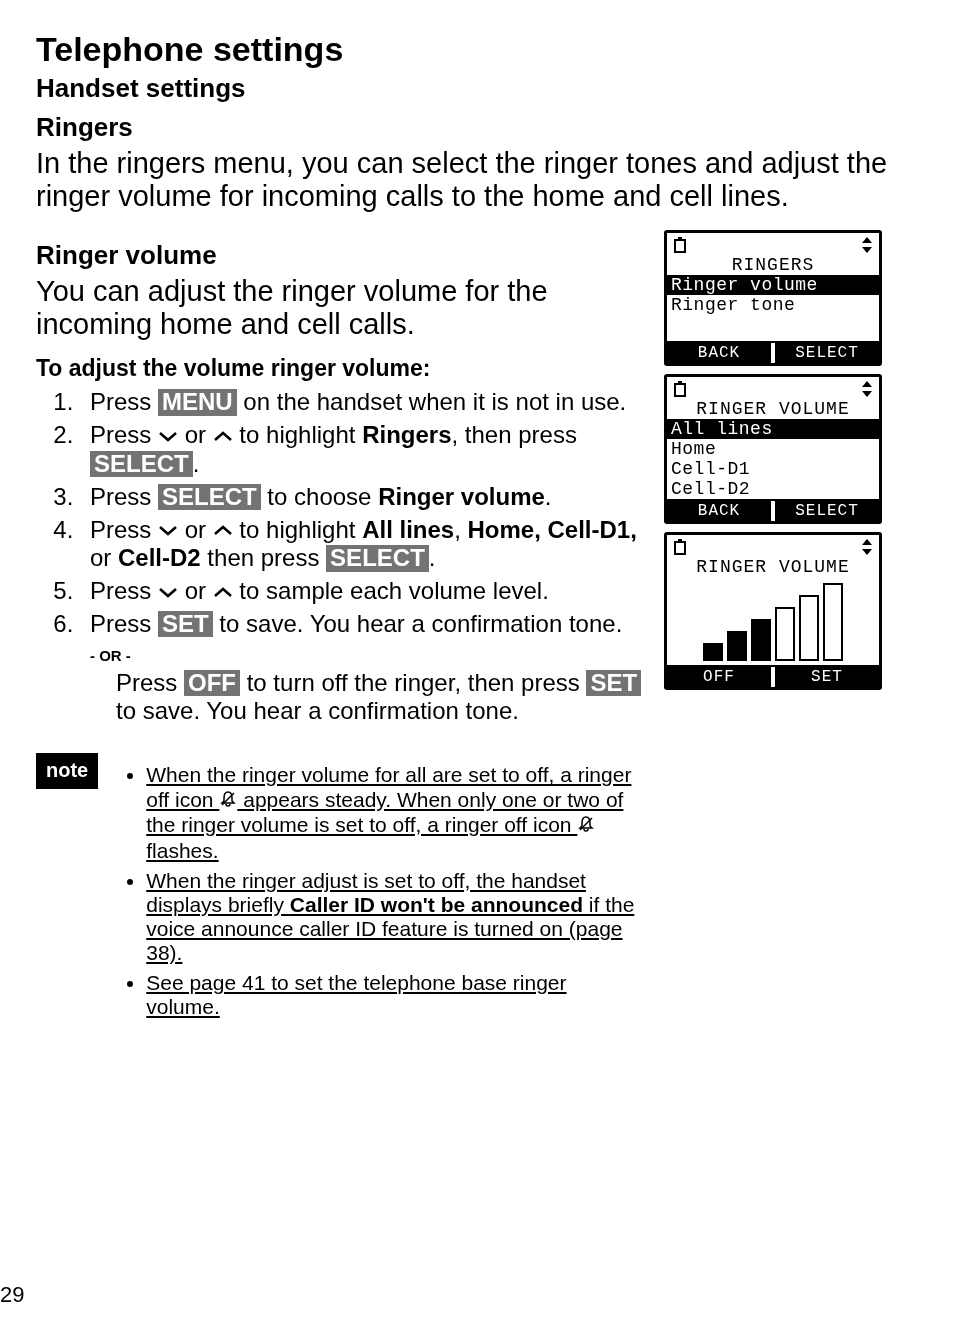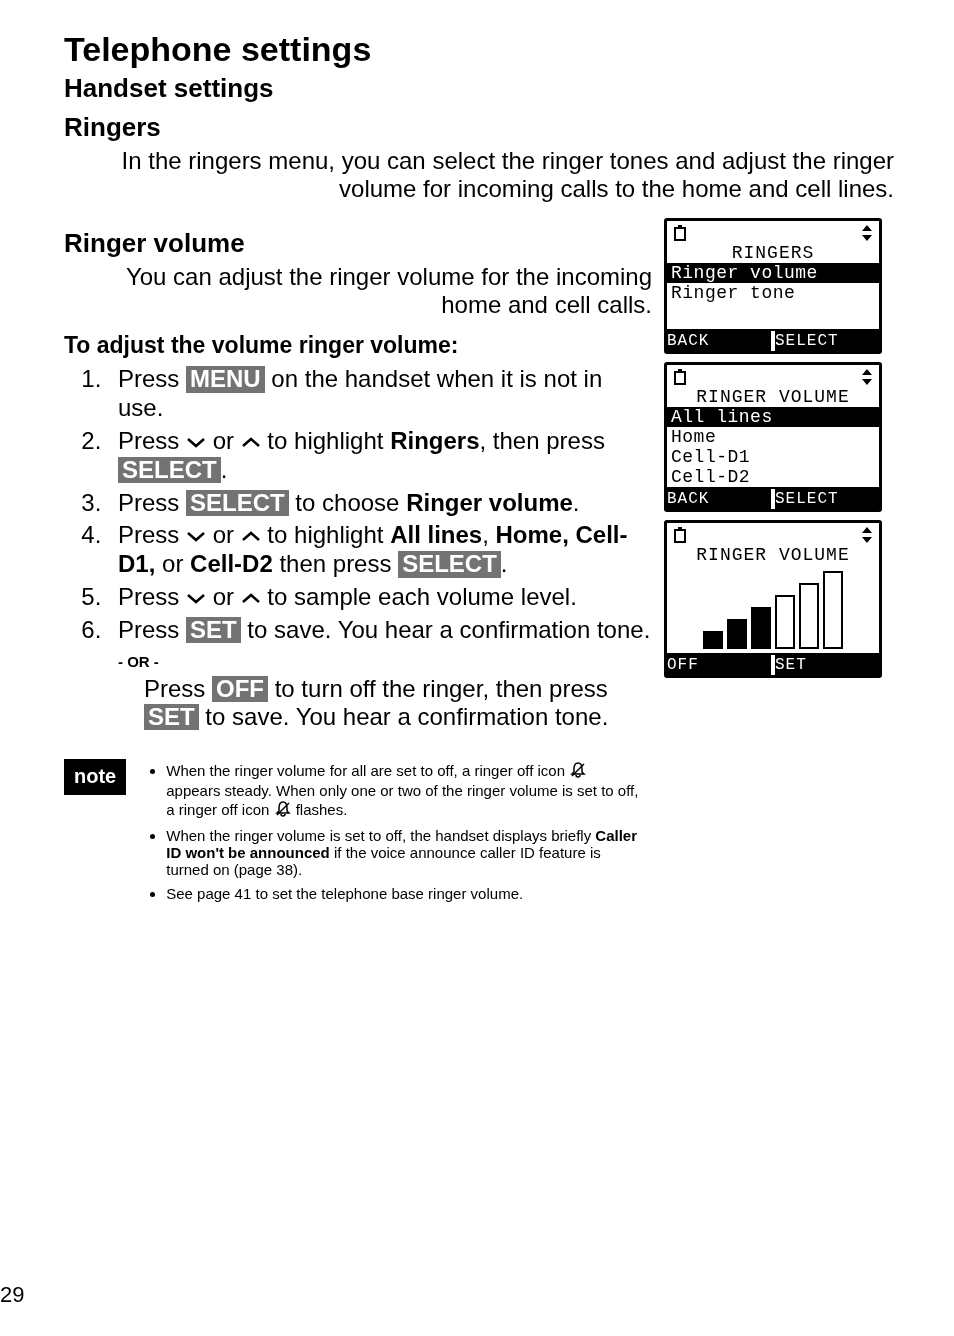--- a/index.html
+++ b/index.html
@@ -6,42 +6,41 @@
     margin: 0;
     padding: 0;
     font-family: Arial, Helvetica, sans-serif;
     width: 954px;
     height: 1336px;
     position: relative;
     background: #fff;
     color: #000;
   }
   .page {
-    padding: 30px 60px 0 64px;
+    padding: 30px 60px 0 36px;
   }
   h1 {
     font-size: 34px;
     font-weight: bold;
     margin: 0 0 4px 0;
   }
   h2 {
     font-size: 26px;
     font-weight: bold;
     margin: 0 0 8px 0;
   }
   h3 {
     font-size: 26px;
     font-weight: bold;
     margin: 0 0 4px 0;
   }
   p {
-    font-size: 24px;
+    font-size: 29px;
     margin: 0 0 6px 0;
     line-height: 1.15;
-    text-align: right;
   }
   .content-row {
     display: flex;
     gap: 12px;
   }
   .left-col {
     flex: 1;
     min-width: 0;
   }
   .right-col {
@@ -89,34 +88,35 @@
     display: inline-block;
     vertical-align: middle;
   }
   .arrow-down svg, .arrow-up svg { display: block; }
 
   
   .note-row {
     display: flex;
     margin-top: 22px;
     gap: 10px;
+    text-decoration: underline;
   }
   .note-badge {
     background: #000;
     color: #fff;
     font-weight: bold;
     font-size: 20px;
     padding: 6px 10px;
     height: 24px;
     flex-shrink: 0;
     margin-top: 6px;
   }
   .note-list {
-    font-size: 15px;
-    margin: 8px;
+    font-size: 21px;
+    margin: 16px;
     padding-left: 22px;
     line-height: 1.15;
   }
   .note-list li {
     margin-bottom: 6px;
   }
 
   
   .screen {
     border: 3px solid #000;
@@ -153,21 +153,21 @@
     height: 26px;
   }
   .screen-buttons {
     display: flex;
     border-top: 2px solid #000;
   }
   .screen-btn {
     flex: 1;
     background: #000;
     color: #fff;
-    text-align: left;
+    text-align: center;
     letter-spacing: 1px;
     padding: 1px 0;
     font-size: 16px;
   }
   .screen-btn + .screen-btn {
     border-left: 4px solid #fff;
   }
   .battery-icon svg, .updown-icon svg { display: block; }
 
   .vol-bars {
@@ -259,21 +259,21 @@
           <li>
             <span>When the ringer volume for all are set to off, a ringer off icon </span><span class="bell-off"><svg width="18" height="18" viewBox="0 0 18 18">
                   <path d="M9 2 C6 2 5 5 5 8 L5 11 L3 13 L15 13 L13 11 L13 8 C13 5 12 2 9 2 Z M7 14 C7 15 8 16 9 16 C10 16 11 15 11 14" fill="none" stroke="#000" stroke-width="1.5"></path>
                   <line x1="3" y1="15" x2="15" y2="3" stroke="#000" stroke-width="1.5"></line>
                 </svg></span><span> appears steady. When only one or two of the ringer volume is set to off, a ringer off icon </span><span class="bell-off"><svg width="18" height="18" viewBox="0 0 18 18">
                   <path d="M9 2 C6 2 5 5 5 8 L5 11 L3 13 L15 13 L13 11 L13 8 C13 5 12 2 9 2 Z M7 14 C7 15 8 16 9 16 C10 16 11 15 11 14" fill="none" stroke="#000" stroke-width="1.5"></path>
                   <line x1="3" y1="15" x2="15" y2="3" stroke="#000" stroke-width="1.5"></line>
                 </svg></span><span> flashes.</span>
           </li>
           <li>
-            <span>When the ringer volume is set to off, the handset displays briefly </span><span class="bold">Caller ID won't be announced</span><span> if the voice announce caller ID feature is turned on (page 38).</span>
+            <span>When the ringer adjust is set to off, the handset displays briefly </span><span class="bold">Caller ID won't be announced</span><span> if the voice announce caller ID feature is turned on (page 38).</span>
           </li>
           <li>See page 41 to set the telephone base ringer volume.</li>
         </ul>
       </div>
     </div>
 
     <div class="right-col">
 
       <div class="screen">
         <div class="screen-top">

